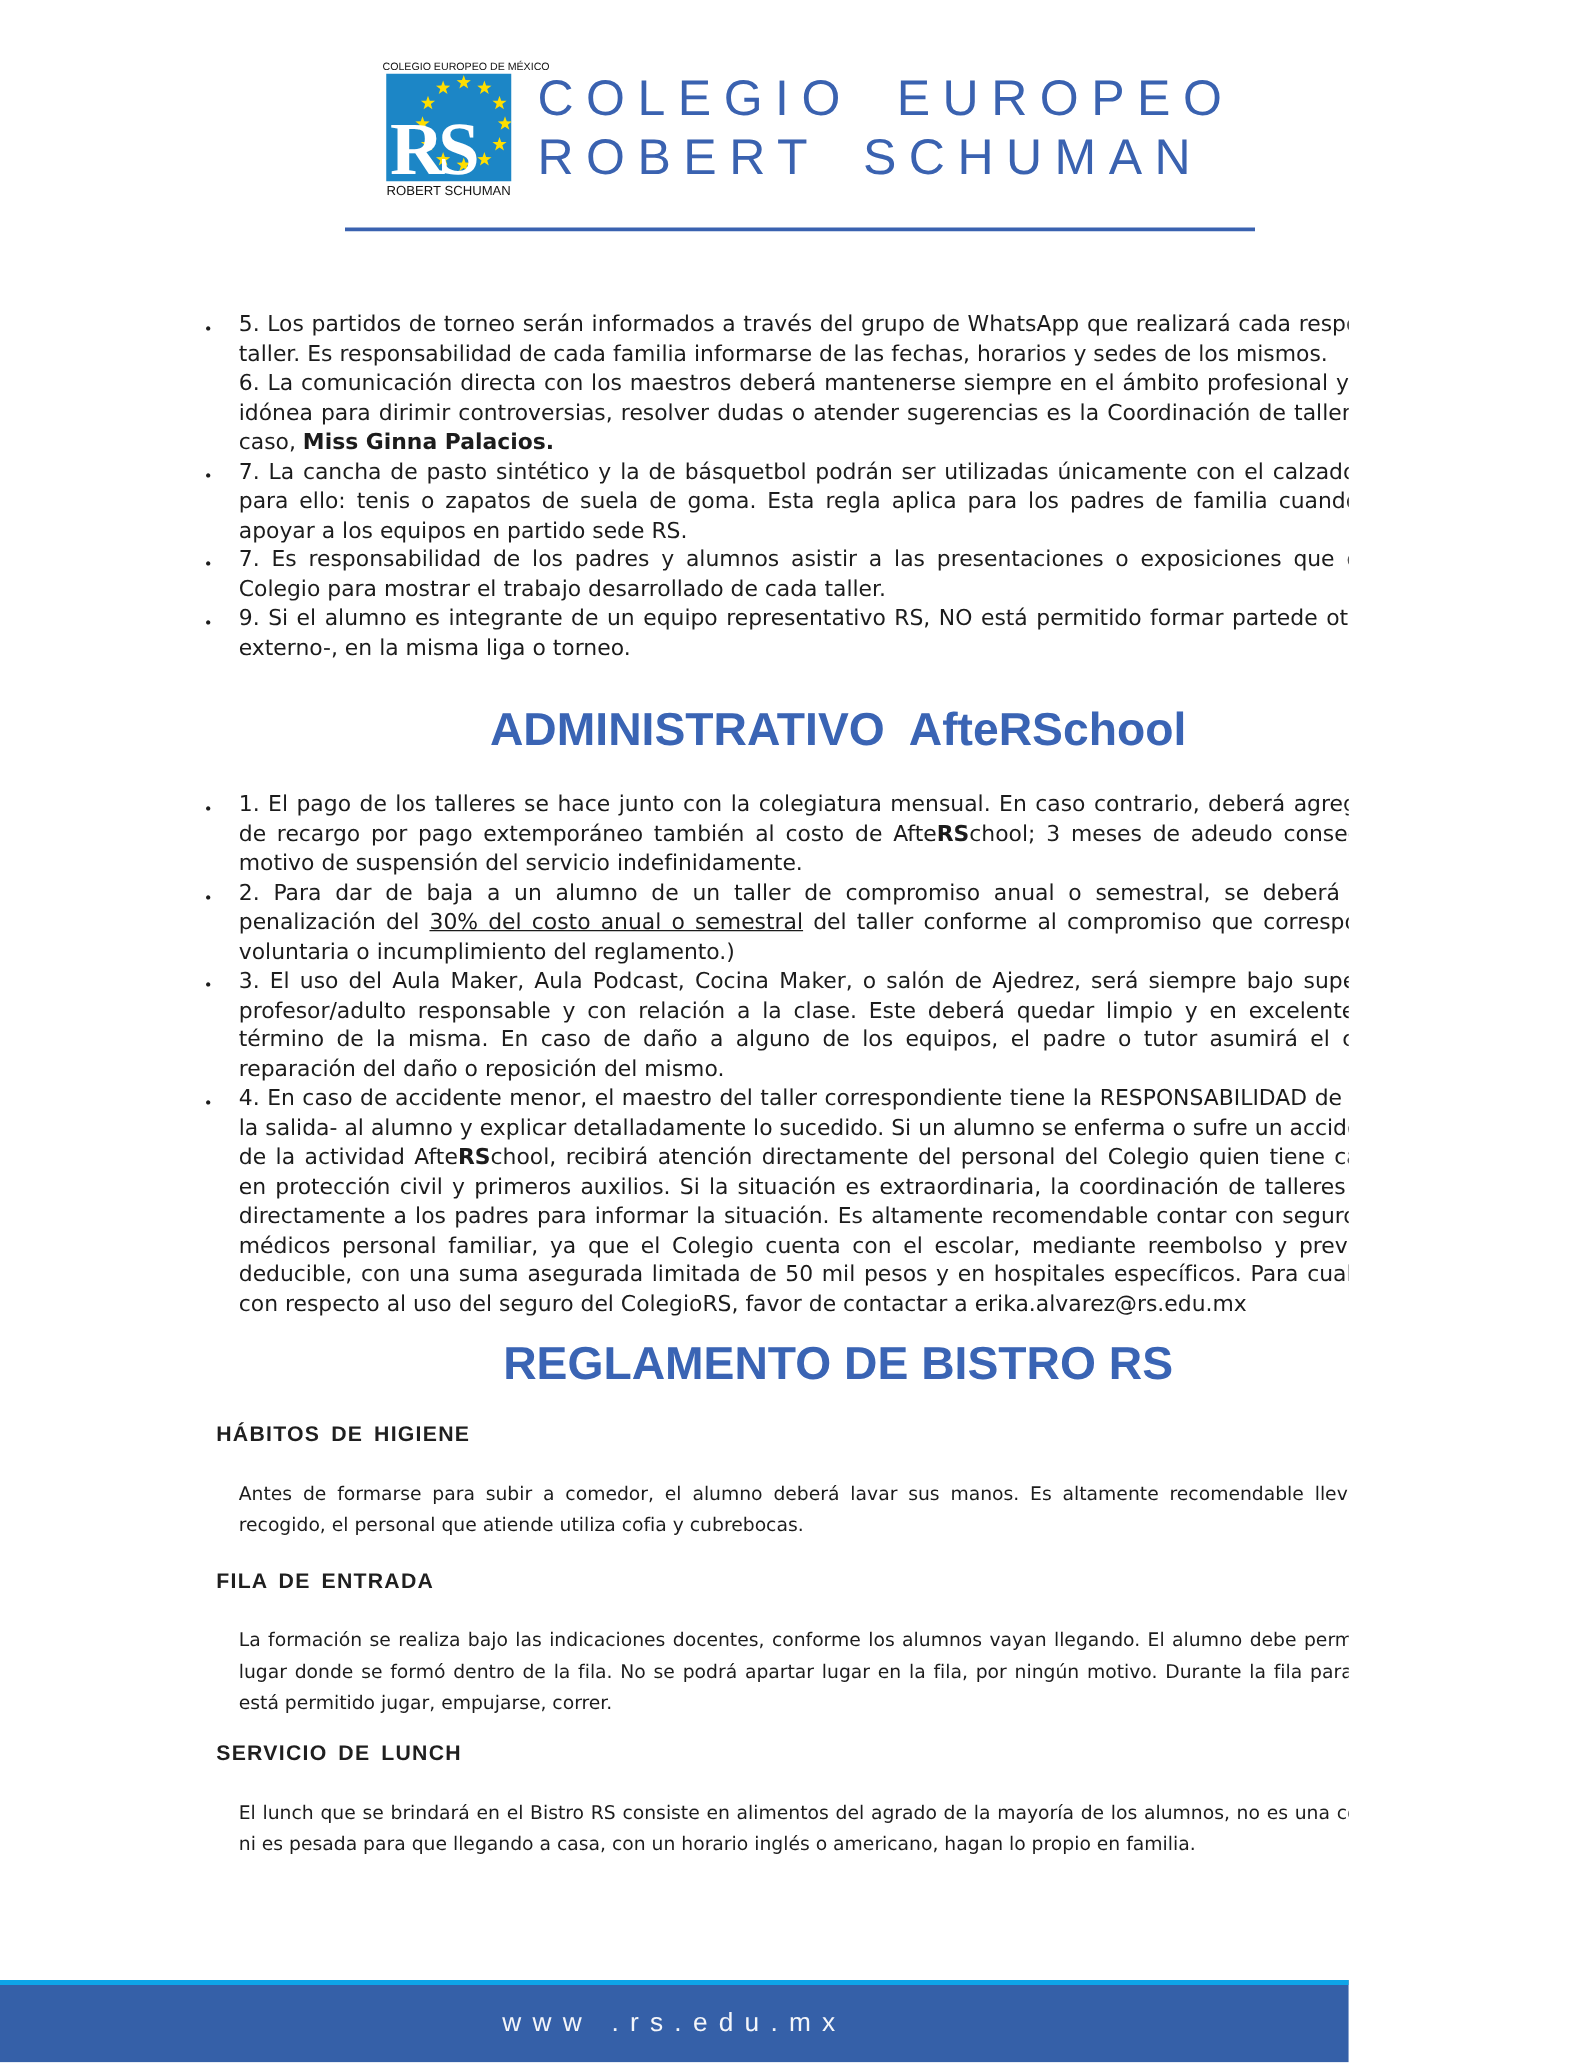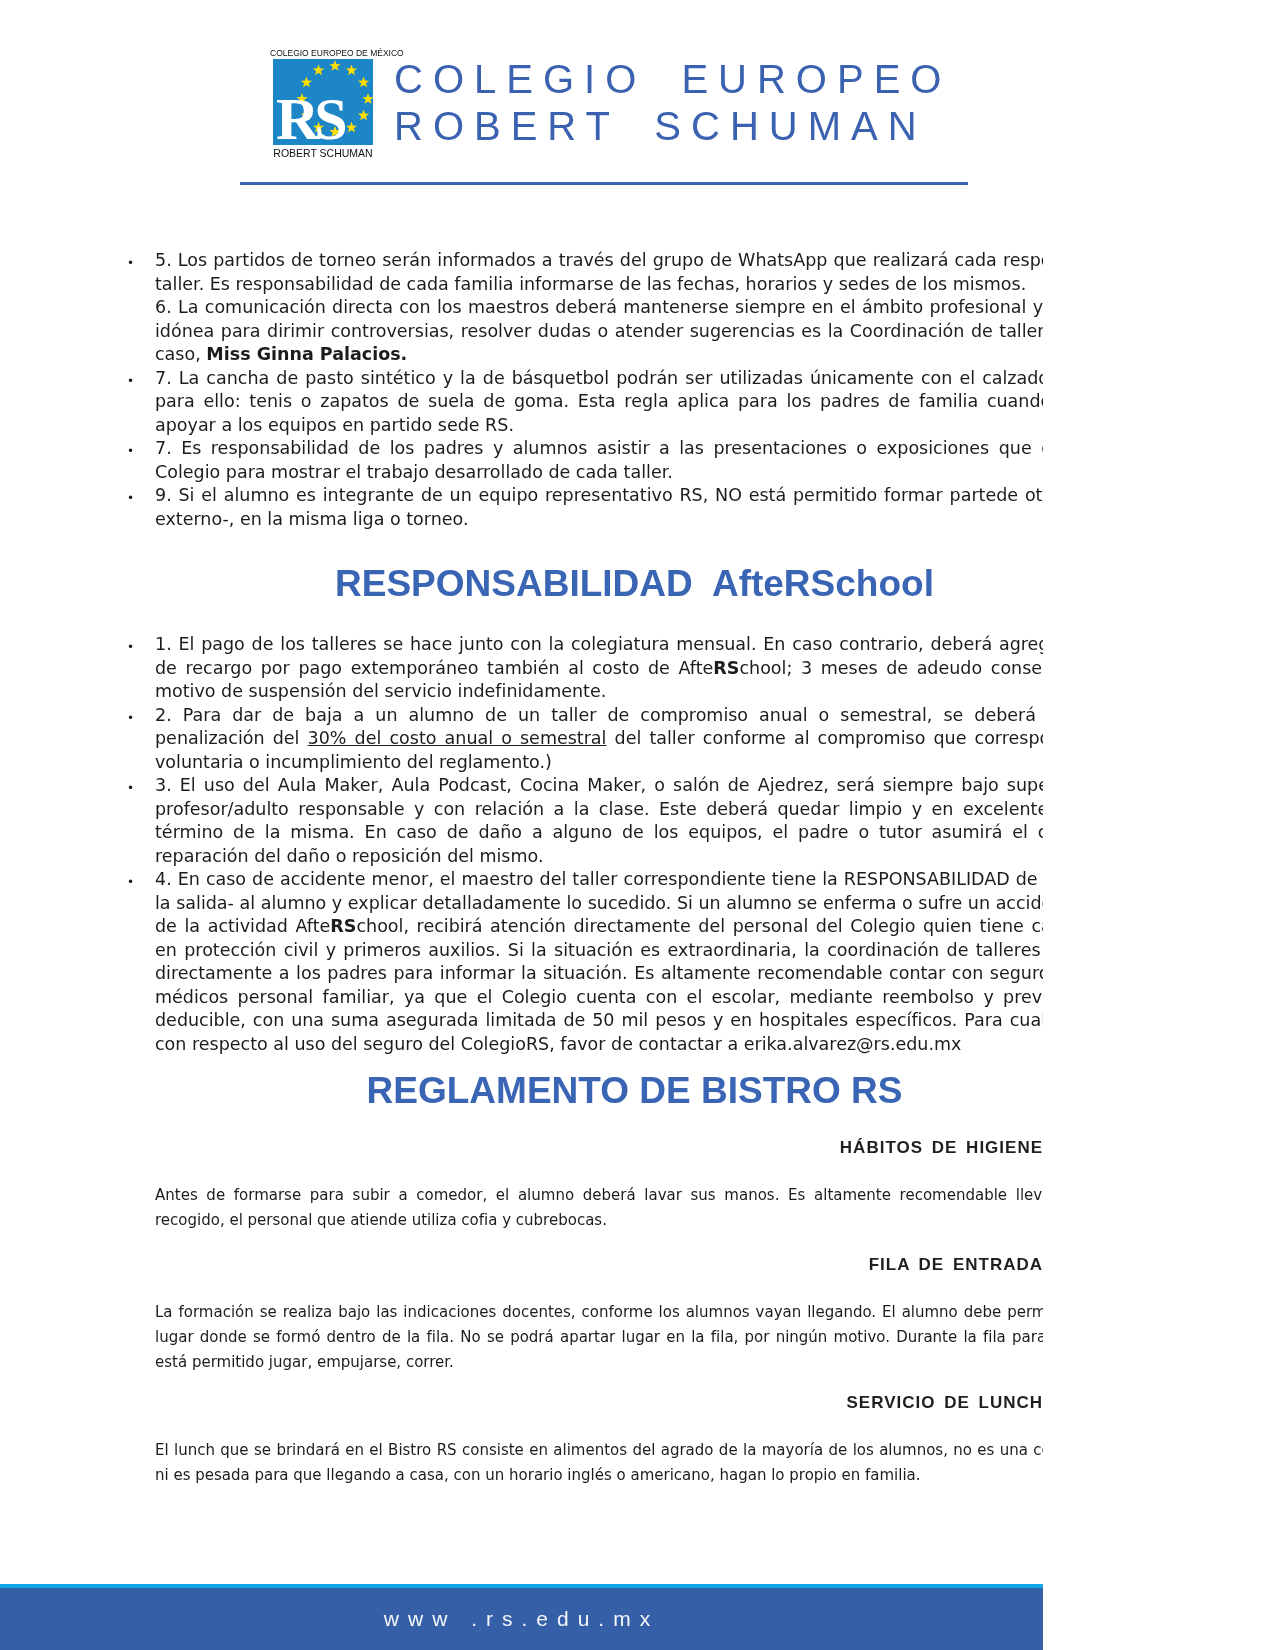--- a/index.html
+++ b/index.html
@@ -1,19 +1,20 @@
 <!DOCTYPE html>
 <html lang="es"><head>
 <meta charset="utf-8">
 <style>
   html,body { margin:0; padding:0; background:#fff; }
   .page {
     position:relative; width:1043px; height:1650px; background:#ffffff;
     font-family:"DejaVu Sans","Liberation Sans",sans-serif; color:#222;
     overflow:hidden;
+    padding-left:36px;
   }
 
   
   .header { display:flex; align-items:flex-start; margin:48px 0 0 270px; }
   .logo { width:106px; text-align:center; flex:0 0 auto; }
   .logo-top { font-size:8.5px; line-height:10px; color:#111; white-space:nowrap;
               font-family:"Liberation Sans",sans-serif; letter-spacing:0; }
   .logo-square { position:relative; width:100px; height:86px; margin:1px auto 2px auto;
                  background:#1C86C6; overflow:hidden; }
   .logo-square svg { position:absolute; inset:0; }
@@ -39,21 +40,21 @@
   .u { text-decoration:underline; }
 
   
   h1.sec { width:1015px; margin:34px 0 30px 127px; text-align:center;
            font-family:"Liberation Sans",sans-serif; font-weight:700;
            font-size:37px; line-height:38px; color:#3A64B4; white-space:pre; letter-spacing:0; }
   h1.sec.second { margin-top:16px; margin-bottom:0; }
 
   h2.sub { margin:28px 0 0 137px; font-family:"Liberation Sans",sans-serif;
            font-weight:700; font-size:17px; line-height:19px; color:#1f1f1f;
-           letter-spacing:1px; word-spacing:3px;text-align:right; }
+           letter-spacing:1px; word-spacing:3px; }
   h2.sub.tight2 { margin-top:22px; }
   h2.sub.tight3 { margin-top:18px; }
   p.body { margin:26px 0 0 155px; width:987px; text-align:justify;
            font-size:15px; line-height:25px; color:#1c1c1c; }
 
   
   .footer { position:absolute; left:0; bottom:0; width:100%; height:62px;
             background:#3560A8; border-top:4px solid #0ea5e9;
             display:flex; align-items:center; justify-content:center; }
   .footer-url { color:#f4f6fa; font-family:"Liberation Sans",sans-serif;
@@ -115,21 +116,21 @@
       <li>
         <span class="bullet">•</span>
         <span><span>7. Es responsabilidad de los padres y alumnos asistir a las presentaciones o exposiciones que organice el Colegio para mostrar el trabajo desarrollado de cada taller.</span></span>
       </li>
       <li>
         <span class="bullet">•</span>
         <span><span>9. Si el alumno es integrante de un equipo representativo RS, NO está permitido formar partede otro equipo –externo-, en la misma liga o torneo.</span></span>
       </li>
     </ul>
 
-    <h1 class="sec">RESPONSABILIDAD  AfteRSchool</h1>
+    <h1 class="sec">ADMINISTRATIVO  AfteRSchool</h1>
 
     <ul class="blist">
       <li>
         <span class="bullet">•</span>
         <span><span>1. El pago de los talleres se hace junto con la colegiatura mensual. En caso contrario, deberá agregar un 10% de recargo por pago extemporáneo también al costo de Afte</span><span class="b">RS</span><span>chool; 3 meses de adeudo consecutivo será motivo de suspensión del servicio indefinidamente.</span></span>
       </li>
       <li>
         <span class="bullet">•</span>
         <span><span>2. Para dar de baja a un alumno de un taller de compromiso anual o semestral, se deberá cubrir una penalización del </span><span class="u">30% del costo anual o semestral</span><span> del taller conforme al compromiso que corresponda. (Baja voluntaria o incumplimiento del reglamento.)</span></span>
       </li>

